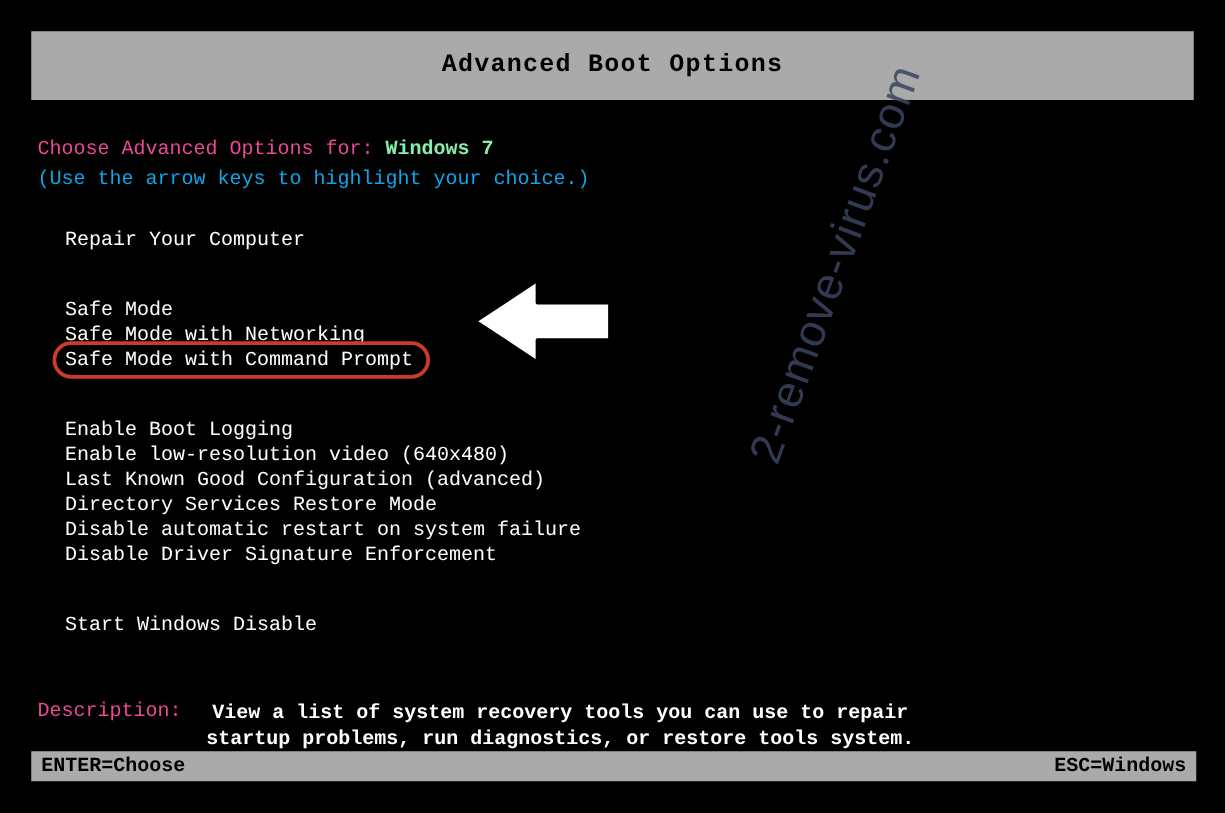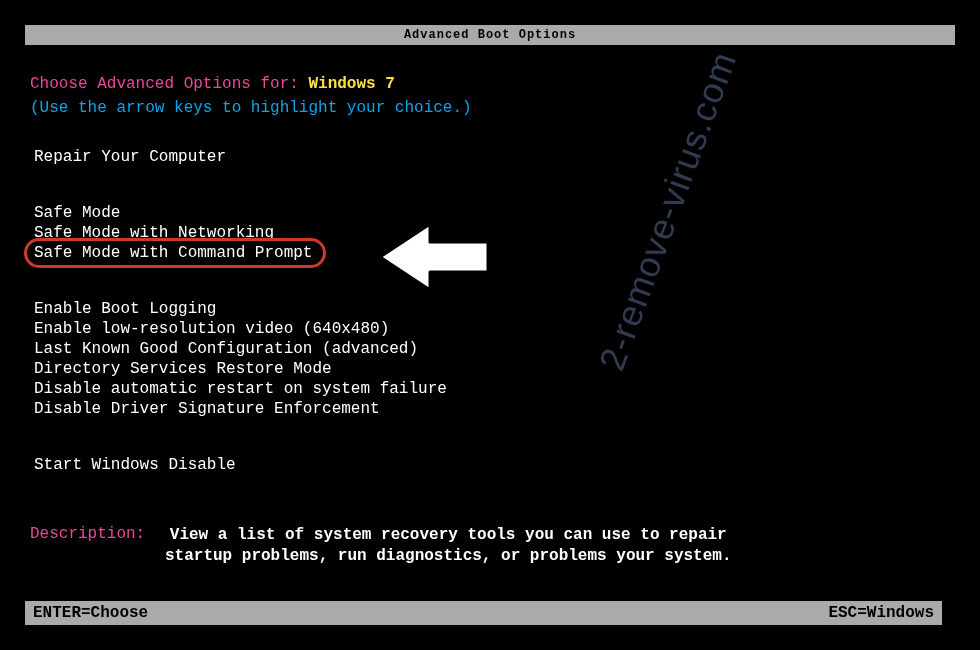--- a/index.html
+++ b/index.html
@@ -20,42 +20,42 @@
     .container {
       position: relative;
       width: 100%;
       height: 100%;
       padding: 25px;
     }
     .title-bar {
       background: #aaa;
       color: #000;
       text-align: center;
-      padding: 3px 0;
+      padding: 16px 0;
       font-weight: bold;
-      font-size: 12px;
+      font-size: 20px;
       letter-spacing: 1px;
     }
     .content {
       padding: 30px 5px 0 5px;
     }
     .prompt-text {
       color: #ec4899;
     }
     .os-name {
-      color: #fde047;
+      color: #86efac;
       font-weight: bold;
     }
     .arrow-hint {
       color: #0ea5e9;
       margin-top: 6px;
     }
     .options-block {
       margin-top: 30px;
-      margin-left: 4px;
+      margin-left: 22px;
     }
     .option-item {
       color: #fff;
       padding: 1px 0;
       cursor: pointer;
       display: inline-block;
     }
     .section-spacer {
       height: 36px;
     }
@@ -85,21 +85,21 @@
     .desc-text {
       color: #fff;
       font-weight: bold;
       line-height: 1.3;
       text-align: center;
     }
     .footer-bar {
       position: absolute;
       bottom: 25px;
       left: 25px;
-      right: 38px;
+      right: 23px;
       background: #aaa;
       color: #000;
       padding: 3px 8px;
       font-weight: bold;
       display: flex;
       justify-content: space-between;
     }
     .arrow-svg {
       position: absolute;
       left: 370px;
@@ -162,21 +162,21 @@
 
       <div class="section-spacer"></div>
 
       <div><span class="option-item">Start Windows Disable</span></div>
     </div>
 
     <div class="description-block">
       <div class="desc-label">Description:</div>
       <div class="desc-text">
         <div>View a list of system recovery tools you can use to repair</div>
-        <div>startup problems, run diagnostics, or problems your system.</div>
+        <div>startup problems, run diagnostics, or restore tools system.</div>
       </div>
     </div>
 
   </div>
 
   <div class="footer-bar">
     <span>ENTER=Choose</span>
     <span>ESC=Windows</span>
   </div>
 

